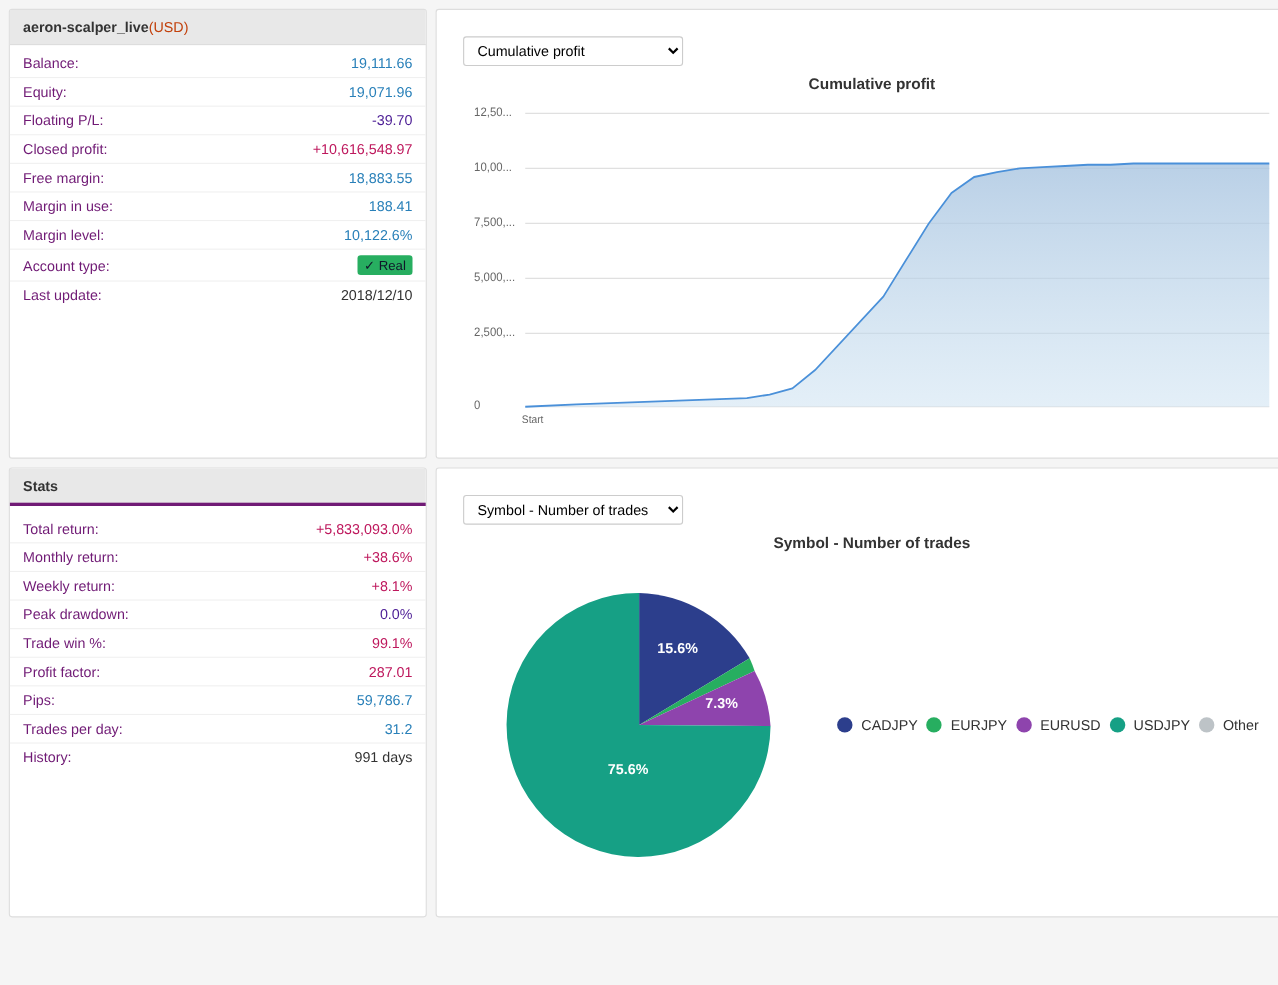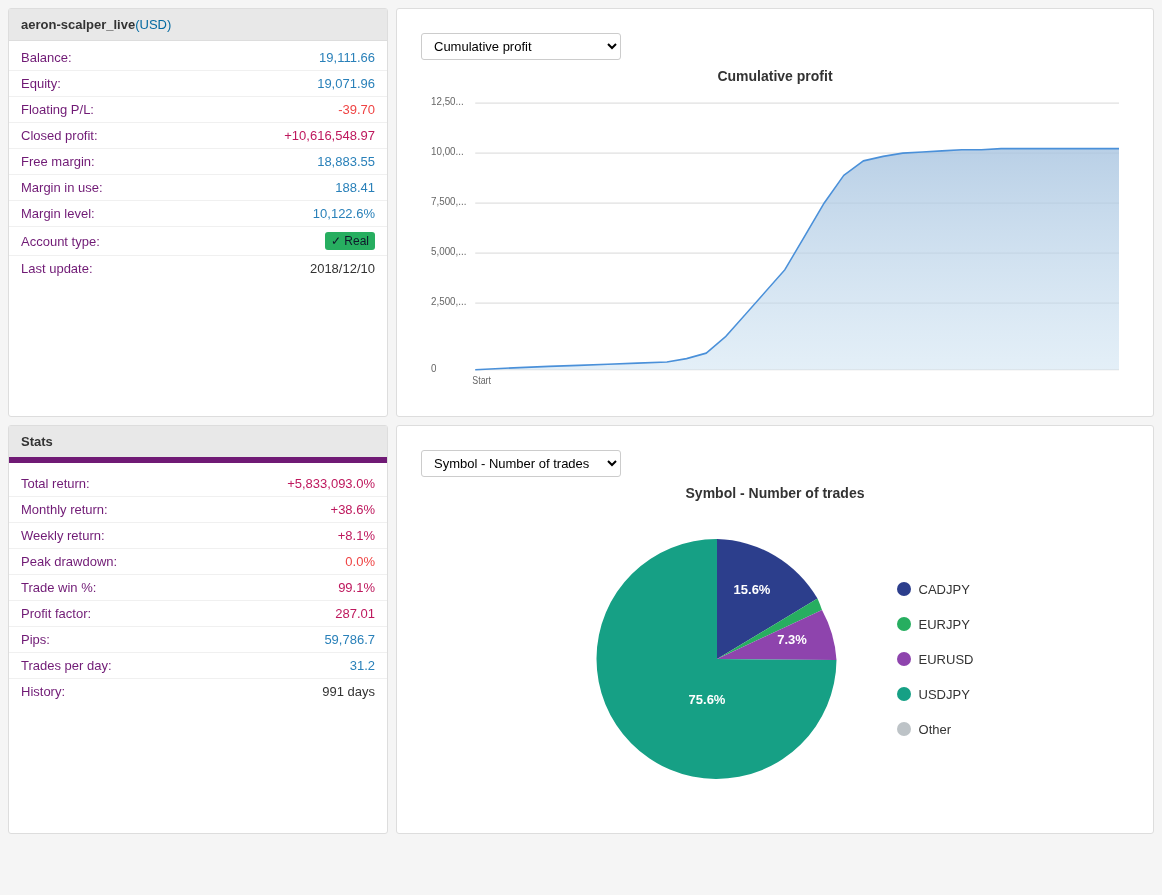--- a/index.html
+++ b/index.html
@@ -29,21 +29,21 @@
       align-items: center;
       padding: 8px 12px;
       background: #e8e8e8;
       border-bottom: 1px solid #ddd;
     }
     .account-header .account-name {
       font-weight: bold;
       color: #333;
     }
     .account-header .account-currency {
-      color: #0369a1;
+      color: #c2410c;
     }
     .account-rows {
       padding: 4px 0;
     }
     .account-row {
       display: flex;
       justify-content: space-between;
       align-items: center;
       padding: 5px 12px;
       border-bottom: 1px solid #f0f0f0;
@@ -54,37 +54,37 @@
       font-size: 13px;
     }
     .row-value {
       color: #333;
       font-size: 13px;
       display: flex;
       align-items: center;
       gap: 6px;
     }
     .row-value.positive { color: #be185d; }
-    .row-value.negative { color: #ef4444; }
+    .row-value.negative { color: #4c1d95; }
     .row-value.blue { color: #2980b9; }
     .badge-real {
       background: #27ae60;
       color: #0f172a;
       padding: 2px 6px;
       border-radius: 3px;
       font-size: 12px;
       display: inline-flex;
       align-items: center;
       gap: 3px;
     }
     
     .stats-panel .stats-header {
       padding: 8px 12px;
       background: #e8e8e8;
-      border-bottom: 6px solid #701a75;
+      border-bottom: 3px solid #701a75;
       font-weight: bold;
       color: #333;
     }
     .stats-rows { padding: 8px 0; }
     .stats-row {
       display: flex;
       justify-content: space-between;
       align-items: center;
       padding: 5px 12px;
       border-bottom: 1px solid #f0f0f0;
@@ -131,22 +131,21 @@
       padding: 10px 20px;
     }
     .pie-container {
       position: relative;
       width: 280px;
       height: 280px;
       flex-shrink: 0;
     }
     .pie-legend {
       display: flex;
-      flex-direction: column;
-      gap: 20px;
+      gap: 8px;
     }
     .legend-item {
       display: flex;
       align-items: center;
       gap: 8px;
       font-size: 13px;
     }
     .legend-dot {
       width: 14px;
       height: 14px;

